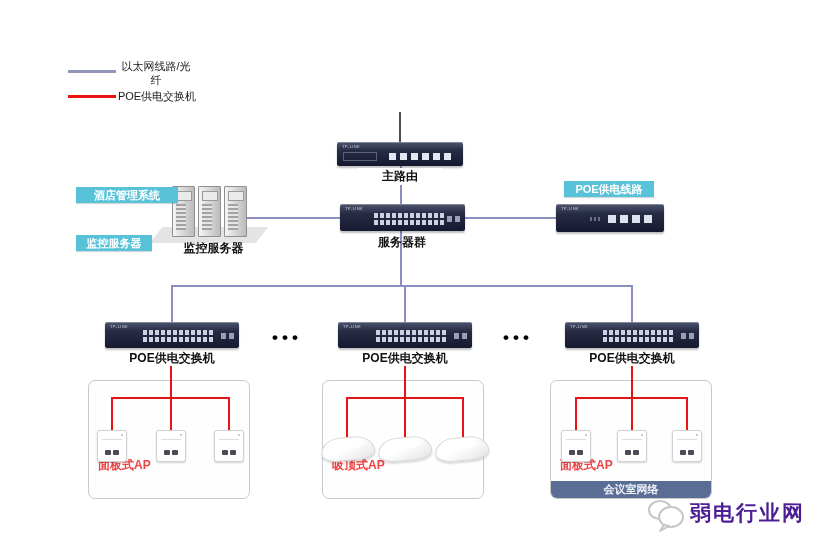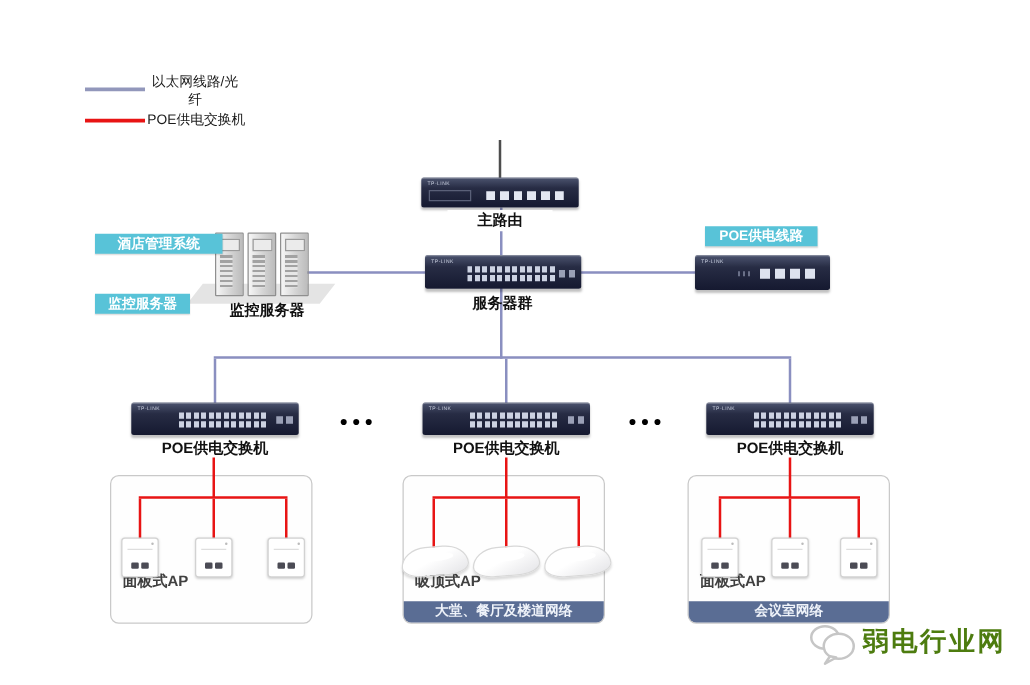--- a/index.html
+++ b/index.html
@@ -47,42 +47,42 @@
                   background:repeating-linear-gradient(0deg,#a2a2a2 0 2px, #e6e6e6 2px 4px); }
 
   
   .dots { position:absolute; font-size:17px; font-weight:bold; letter-spacing:4px; color:#000; z-index:3; }
 
   
   .group-box { position:absolute; top:380px; height:119px; background:#fefefe; border:1px solid #c9c9c9;
                border-radius:7px; z-index:1; }
   .banner { position:absolute; left:0; right:0; bottom:0; height:17px; background:#5a6d94; color:#eef2f9;
             font-size:11px; font-weight:bold; text-align:center; line-height:17px; border-radius:0 0 6px 6px; }
-  .ap-type-label { position:absolute; left:9px; bottom:24px; font-size:12px; font-weight:bold; color:#404040; }
+  .ap-type-label { position:absolute; left:9px; bottom:24px; font-size:12px; font-weight:bold; color:#ef4444; }
 
   
   .ap-panel { position:absolute; width:30px; height:32px; background:#fff; border:1px solid #d2d2d2;
               border-radius:3px; box-shadow:0 1px 2px rgba(0,0,0,.18); z-index:5; }
   .ap-panel::before { content:""; position:absolute; left:4px; right:4px; top:8px; border-top:1px solid #dedede; }
   .ap-panel::after { content:""; position:absolute; right:3px; top:3px; width:2px; height:2px;
                      border-radius:50%; background:#bbb; }
   .ap-panel .pp { position:absolute; bottom:6px; width:6px; height:5px; background:#4b4b55; border-radius:1px; }
   .ap-panel .pp.l { left:7px; } .ap-panel .pp.r { right:7px; }
 
   .ap-ceiling { position:absolute; width:54px; height:24px; z-index:5;
                 background:linear-gradient(155deg,#ffffff 45%, #e4e4e7);
                 border:1px solid #d8d8d8; box-shadow:0 2px 2px rgba(0,0,0,.14);
                 border-radius:55% 55% 48% 48% / 95% 95% 55% 55%;
                 transform:rotate(-5deg); }
   .ap-ceiling::before { content:""; position:absolute; left:18%; top:18%; width:60%; height:30%;
                         border-radius:50%; background:rgba(255,255,255,.9); }
 
   
   .watermark-text { position:absolute; left:690px; top:499px; font-size:21px; font-weight:bold;
-                    color:#4d7c0f; letter-spacing:2px; z-index:6; }
+                    color:#4c1d95; letter-spacing:2px; z-index:6; }
   .watermark-icon { position:absolute; left:646px; top:497px; width:42px; height:36px; z-index:6; }
 </style>
 </head>
 <body>
 
 <div id="canvas">
 
   <div class="legend-swatch" style="left:68px; top:70px; width:48px; background:#9297bb;"></div>
   <div class="legend-text" style="left:117px; top:59px; width:78px;">以太网线路/光纤</div>
   <div class="legend-swatch" style="left:68px; top:95px; width:48px; background:#e81414;"></div>
@@ -186,21 +186,20 @@
       <span class="pp l"></span>
       <span class="pp r"></span>
     </div>
   <div class="ap-panel" style="left:214px; top:430px;">
       <span class="pp l"></span>
       <span class="pp r"></span>
     </div>
 
   <div class="group-box" style="left:322px; width:162px;">
     <div class="ap-type-label">吸顶式AP</div>
-    <div class="banner">大堂、餐厅及楼道网络</div>
   </div>
   <div class="ap-ceiling" style="left:321px; top:437px;"></div>
   <div class="ap-ceiling" style="left:378px; top:437px;"></div>
   <div class="ap-ceiling" style="left:435px; top:437px;"></div>
 
   <div class="group-box" style="left:550px; width:162px;">
     <div class="ap-type-label">面板式AP</div>
     <div class="banner">会议室网络</div>
   </div>
   <div class="ap-panel" style="left:561px; top:430px;">

